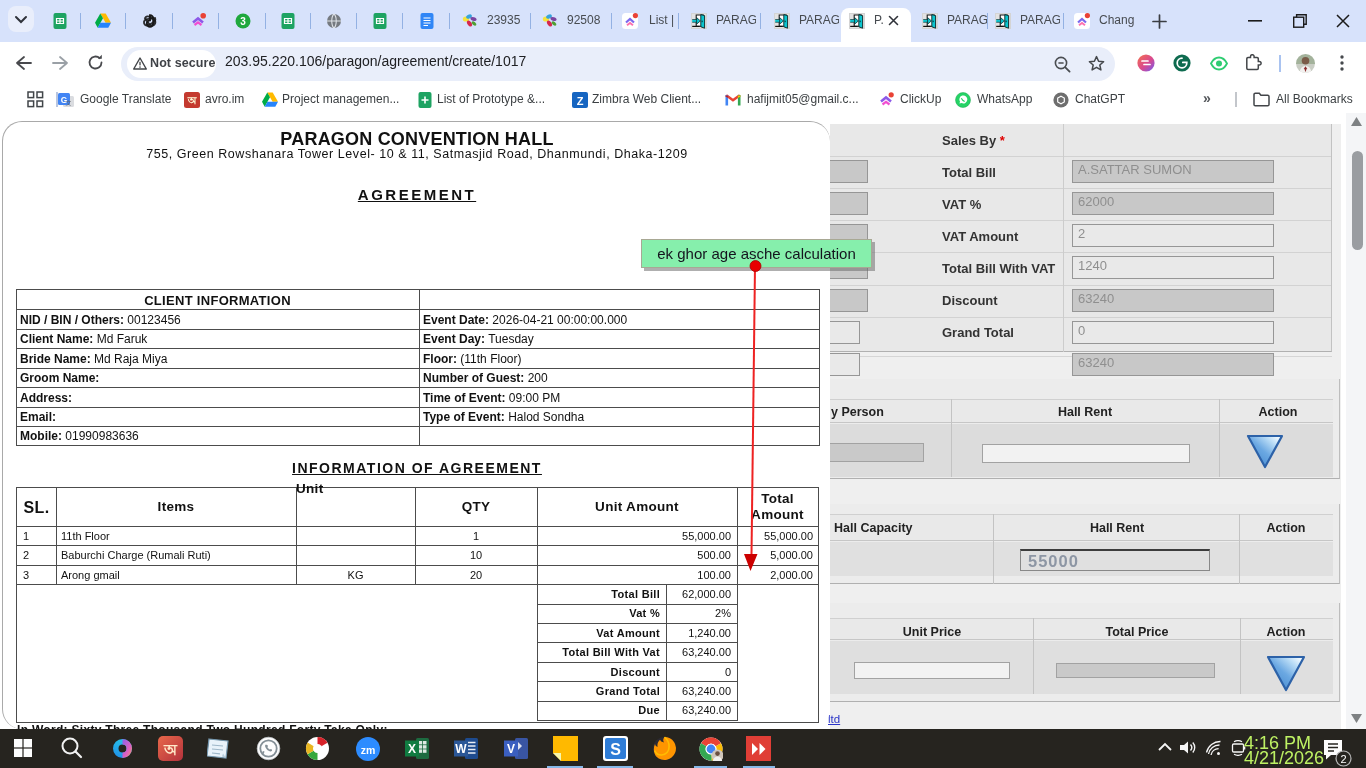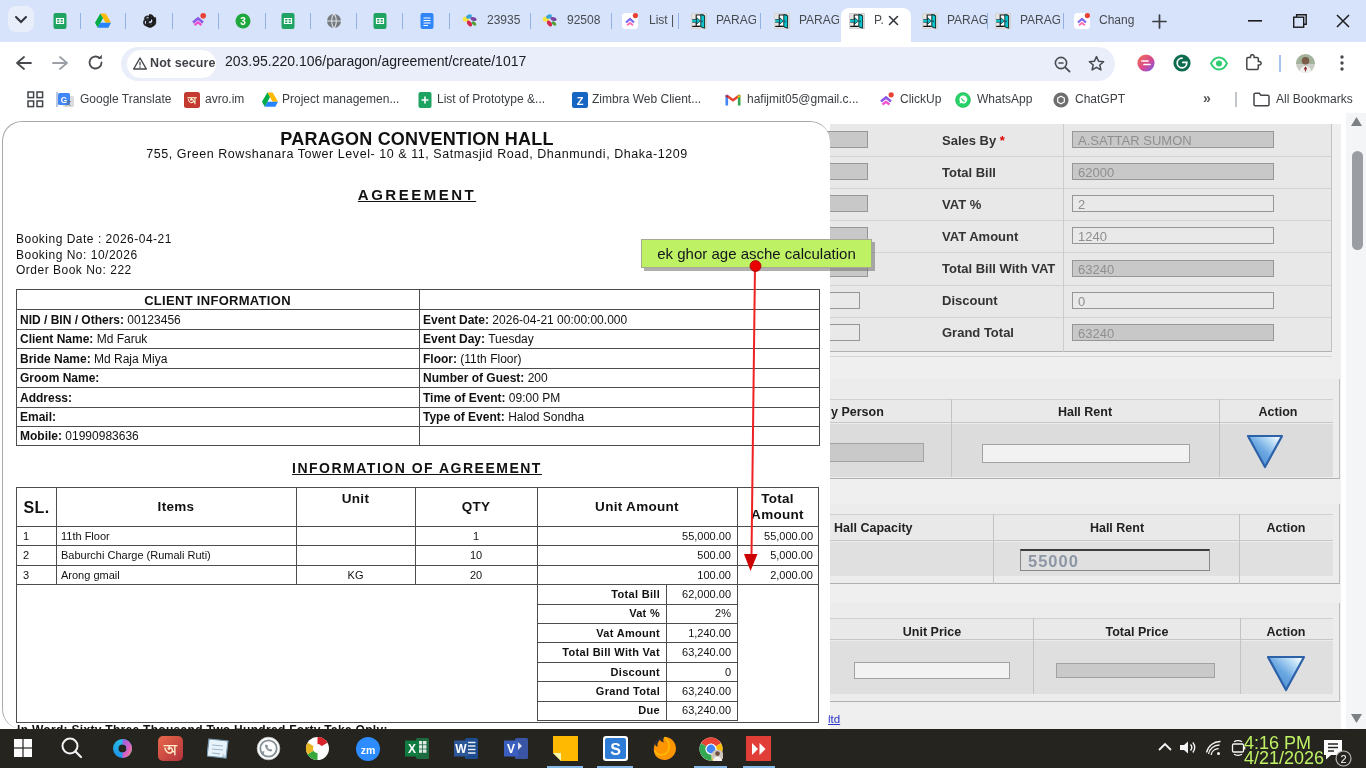--- a/index.html
+++ b/index.html
@@ -31,21 +31,21 @@
 #doc { position:absolute; left:2px; top:8px; width:828px; height:608px; background:#fff; border-top:1px solid #a9a9a9; border-left:1px solid #a9a9a9;border-radius:20px; }
 #doc .bl { position:absolute; font-size:12px; color:#111; white-space:nowrap; letter-spacing:0.5px; }
 
 
 .tline { position:absolute; background:#4c4c4c; }
 .cellb { position:absolute; font-size:11px; color:#111; font-weight:bold; white-space:nowrap; letter-spacing:0.3px; }
 .celln { position:absolute; font-size:11px; color:#111; white-space:nowrap; }
 
 
 .flabel { position:absolute; font-size:13px; font-weight:bold; color:#333; white-space:nowrap; }
-.finput { position:absolute; height:17px; border:1px solid #969696; font-size:13px; color:#8f8f8f; padding-left:5px; line-height:17px; white-space:nowrap; overflow:hidden; }
+.finput { position:absolute; height:23px; border:1px solid #969696; font-size:13px; color:#8f8f8f; padding-left:5px; line-height:17px; white-space:nowrap; overflow:hidden;margin-top:29px; }
 .ro { background:#c8c8c8; }
 .ed { background:#e9e9e9; }
 .hline { position:absolute; background:#d2d2d2; height:1px; }
 .vline { position:absolute; background:#cccccc; width:1px; }
 .phead { position:absolute; font-size:12.5px; font-weight:bold; color:#222; }
 
 
 #sbar { position:absolute; left:1346px; top:0; width:20px; height:616px; background:#f4f5f7; }
 #sthumb { position:absolute; left:6px; top:38px; width:11px; height:99px; background:#9a9da1; border-radius:6px; }
 
@@ -466,21 +466,20 @@
         <use href="#btri2"></use>
       </svg>
 
     <div class="abs" style="left:828px;top:600px;font-size:11.5px;color:#2b35c8;text-decoration:underline">ltd</div>
   </div>
   <div id="doc">
     <div class="bl" style="left:0;top:7px;width:828px;text-align:center;font-size:18px;font-weight:bold;letter-spacing:0.2px">PARAGON CONVENTION HALL</div>
     <div class="bl" style="left:0;top:25px;width:828px;text-align:center;font-size:12.5px;letter-spacing:0.55px">755, Green Rowshanara Tower Level- 10 &amp; 11, Satmasjid Road, Dhanmundi, Dhaka-1209</div>
     <div class="bl" style="left:0;top:64px;width:828px;text-align:center;font-size:15px;font-weight:bold;letter-spacing:2.5px;text-decoration:underline">AGREEMENT</div>
 
-    <div class="bl" style="left:13px;top:110px;line-height:15.5px">Booking Date : 2026-04-21<br>Booking No: 10/2026<br>Order Book No: 222</div>
 
     <div class="tline" style="left:13px;top:167px;width:804px;height:1px"></div>
     <div class="tline" style="left:13px;top:323px;width:804px;height:1px"></div>
     <div class="tline" style="left:13px;top:167px;width:1px;height:157px"></div>
     <div class="tline" style="left:816px;top:167px;width:1px;height:157px"></div>
     <div class="tline" style="left:416px;top:167px;width:1px;height:157px"></div>
     <div class="tline" style="left:13px;top:187px;width:804px;height:1px"></div>
     <div class="tline" style="left:13px;top:207px;width:804px;height:1px"></div>
     <div class="tline" style="left:13px;top:226px;width:804px;height:1px"></div>
     <div class="tline" style="left:13px;top:246px;width:804px;height:1px"></div>
@@ -522,21 +521,21 @@
     <div class="tline" style="left:534px;top:501px;width:201px;height:1px"></div>
     <div class="tline" style="left:534px;top:520px;width:201px;height:1px"></div>
     <div class="tline" style="left:534px;top:540px;width:201px;height:1px"></div>
     <div class="tline" style="left:534px;top:559px;width:201px;height:1px"></div>
     <div class="tline" style="left:534px;top:579px;width:201px;height:1px"></div>
     <div class="tline" style="left:534px;top:598px;width:201px;height:1px"></div>
     <div class="tline" style="left:13px;top:600px;width:803px;height:1px"></div>
 
     <div class="cellb" style="left:13px;top:377px;width:41px;text-align:center;font-size:16px">SL.</div>
     <div class="cellb" style="left:53px;top:377px;width:240px;text-align:center;font-size:13.5px">Items</div>
-    <div class="cellb" style="left:293px;top:369px;width:119px;text-align:center;font-size:13.5px">Unit</div>
+    <div class="cellb" style="left:293px;top:359px;width:119px;text-align:left;font-size:13.5px">Unit</div>
     <div class="cellb" style="left:412px;top:377px;width:122px;text-align:center;font-size:13.5px">QTY</div>
     <div class="cellb" style="left:534px;top:377px;width:200px;text-align:center;font-size:13.5px">Unit Amount</div>
     <div class="cellb" style="left:734px;top:369px;width:81px;text-align:center;font-size:13.5px;line-height:16px">Total<br>Amount</div>
 
     <div class="celln" style="left:20px;top:408px">1</div>
     <div class="celln" style="left:20px;top:427px">2</div>
     <div class="celln" style="left:20px;top:447px">3</div>
     <div class="celln" style="left:58px;top:408px">11th Floor</div>
     <div class="celln" style="left:58px;top:427px">Baburchi Charge (Rumali Ruti)</div>
     <div class="celln" style="left:58px;top:447px">Arong gmail</div>
@@ -562,21 +561,21 @@
     <div class="celln" style="left:663px;top:485px;width:65px;text-align:right">2%</div>
     <div class="celln" style="left:663px;top:505px;width:65px;text-align:right">1,240.00</div>
     <div class="celln" style="left:663px;top:524px;width:65px;text-align:right">63,240.00</div>
     <div class="celln" style="left:663px;top:544px;width:65px;text-align:right">0</div>
     <div class="celln" style="left:663px;top:563px;width:65px;text-align:right">63,240.00</div>
     <div class="celln" style="left:663px;top:582px;width:65px;text-align:right">63,240.00</div>
 
     <div class="cellb" style="left:14px;top:601px;font-size:12px">In Word: Sixty Three Thousand Two Hundred Forty Taka Only:</div>
   </div>
   <div id="annot">
-    <div class="abs" style="left:641px;top:126px;width:231px;height:29px;background:#bef264;border:1px solid #a8a894;box-shadow:3px 3px 0 rgba(110,110,110,0.55);font-size:15px;color:#14141e;text-align:center;line-height:28px">ek ghor age asche calculation</div>
+    <div class="abs" style="left:641px;top:126px;width:231px;height:29px;background:#86efac;border:1px solid #a8a894;box-shadow:3px 3px 0 rgba(110,110,110,0.55);font-size:15px;color:#14141e;text-align:center;line-height:28px">ek ghor age asche calculation</div>
     <svg class="abs" style="left:0;top:0;pointer-events:none" width="1366" height="616">
       <line x1="755" y1="153" x2="751.5" y2="442" stroke="#ee2222" stroke-width="2"></line>
       <circle cx="755.5" cy="153" r="5.5" fill="#e80000" stroke="#aa0000" stroke-width="0.8"></circle>
       <polygon points="744,441 757.5,441 750.5,458" fill="#cc0000"></polygon>
     </svg>
   </div>
   <div class="abs" style="left:1341px;top:0;width:5px;height:616px;background:#fff"></div>
   <div id="sbar">
     <svg class="abs" style="left:5px;top:4px" width="11" height="9">
         <polygon points="5.5,0 11,9 0,9" fill="#7e8183"></polygon>

